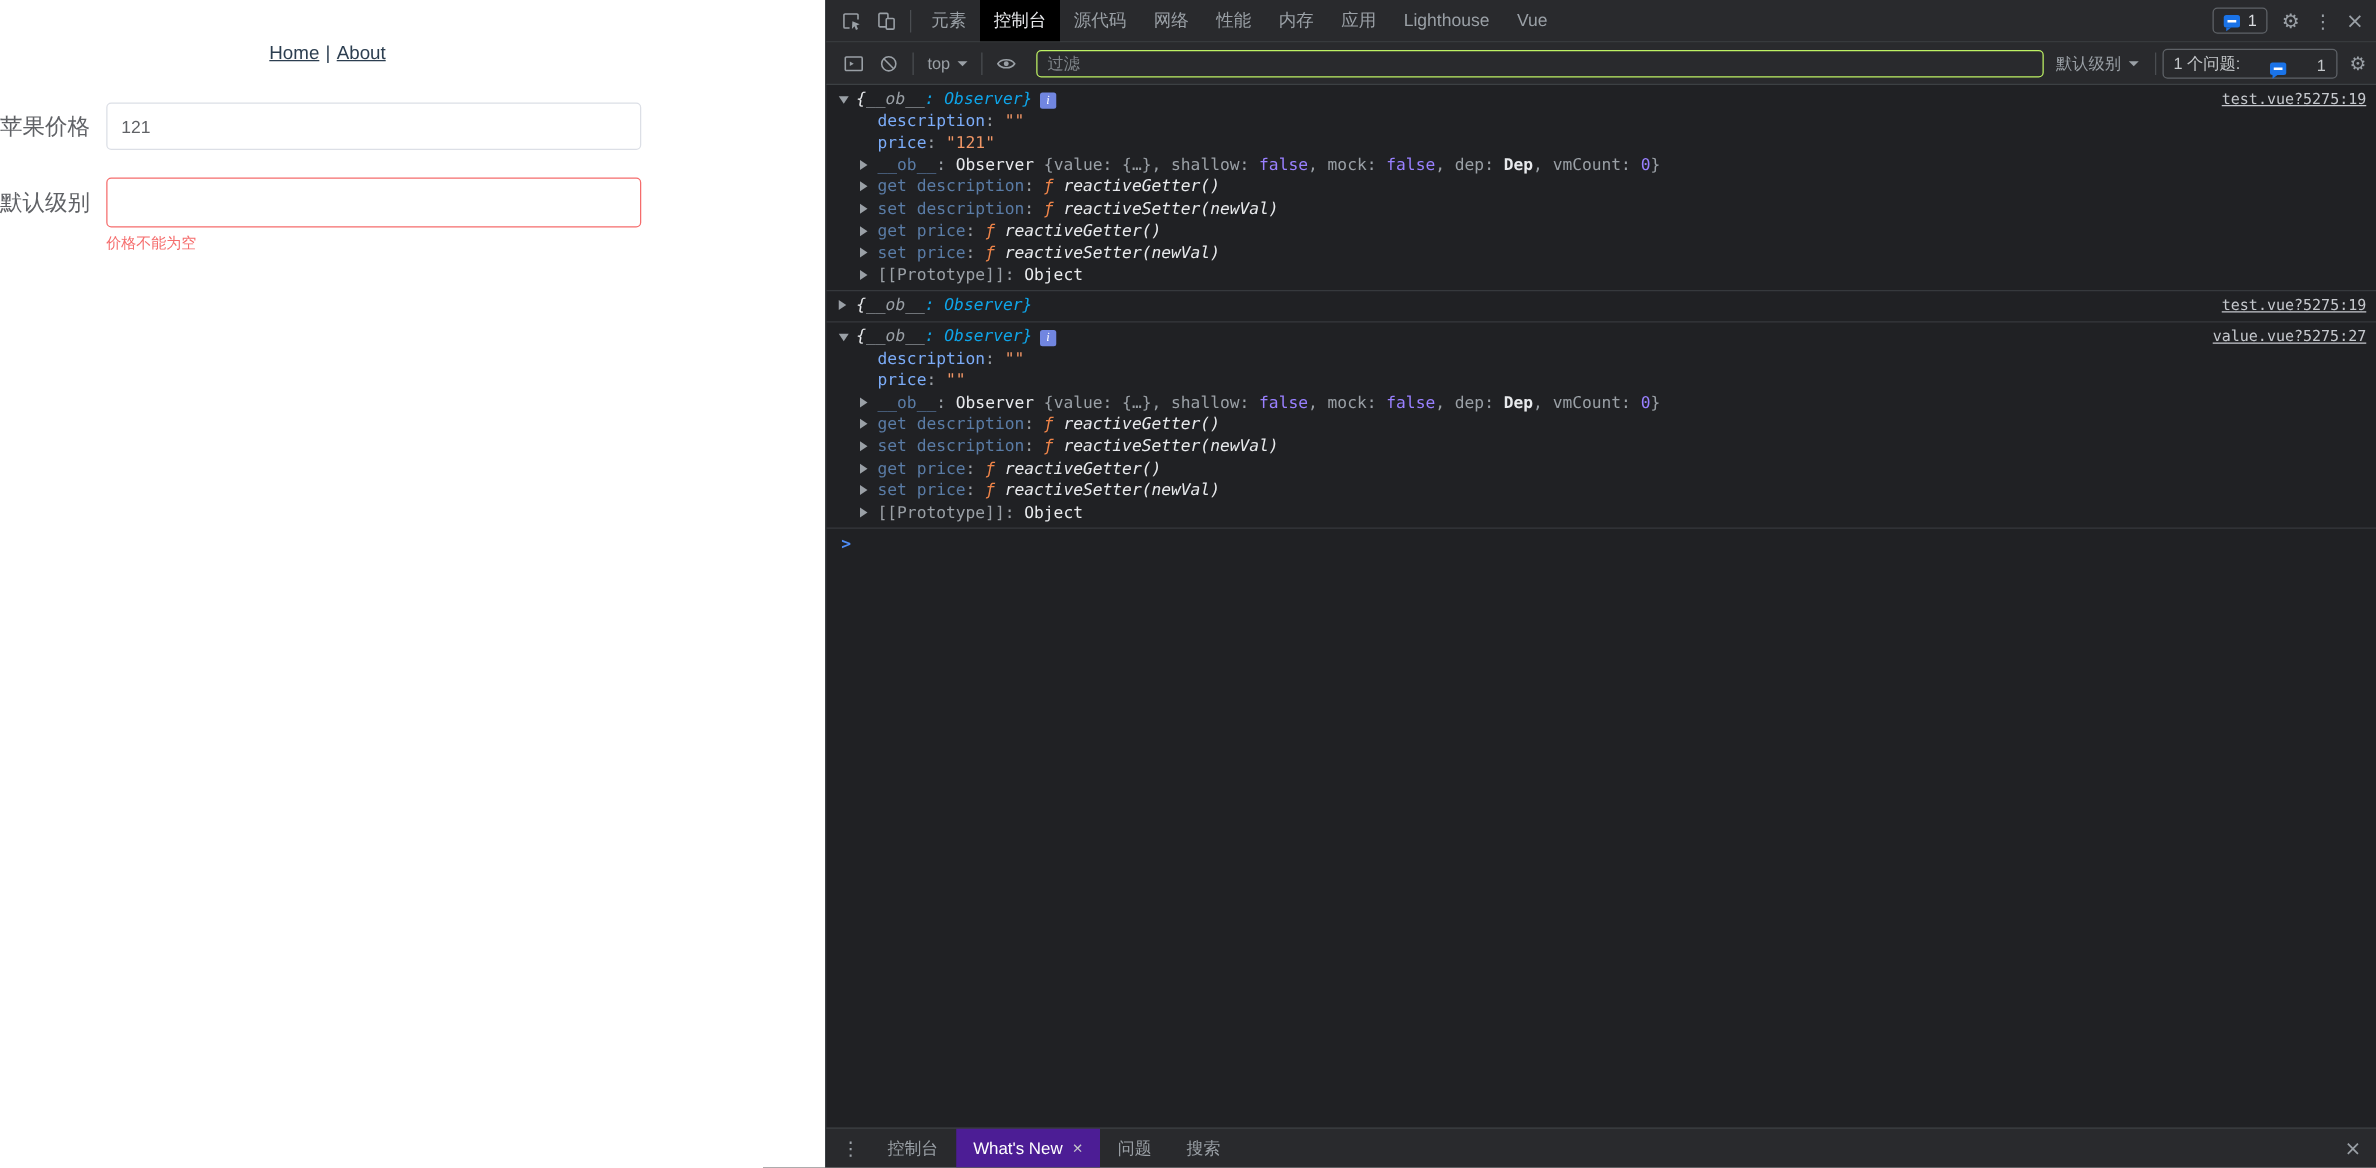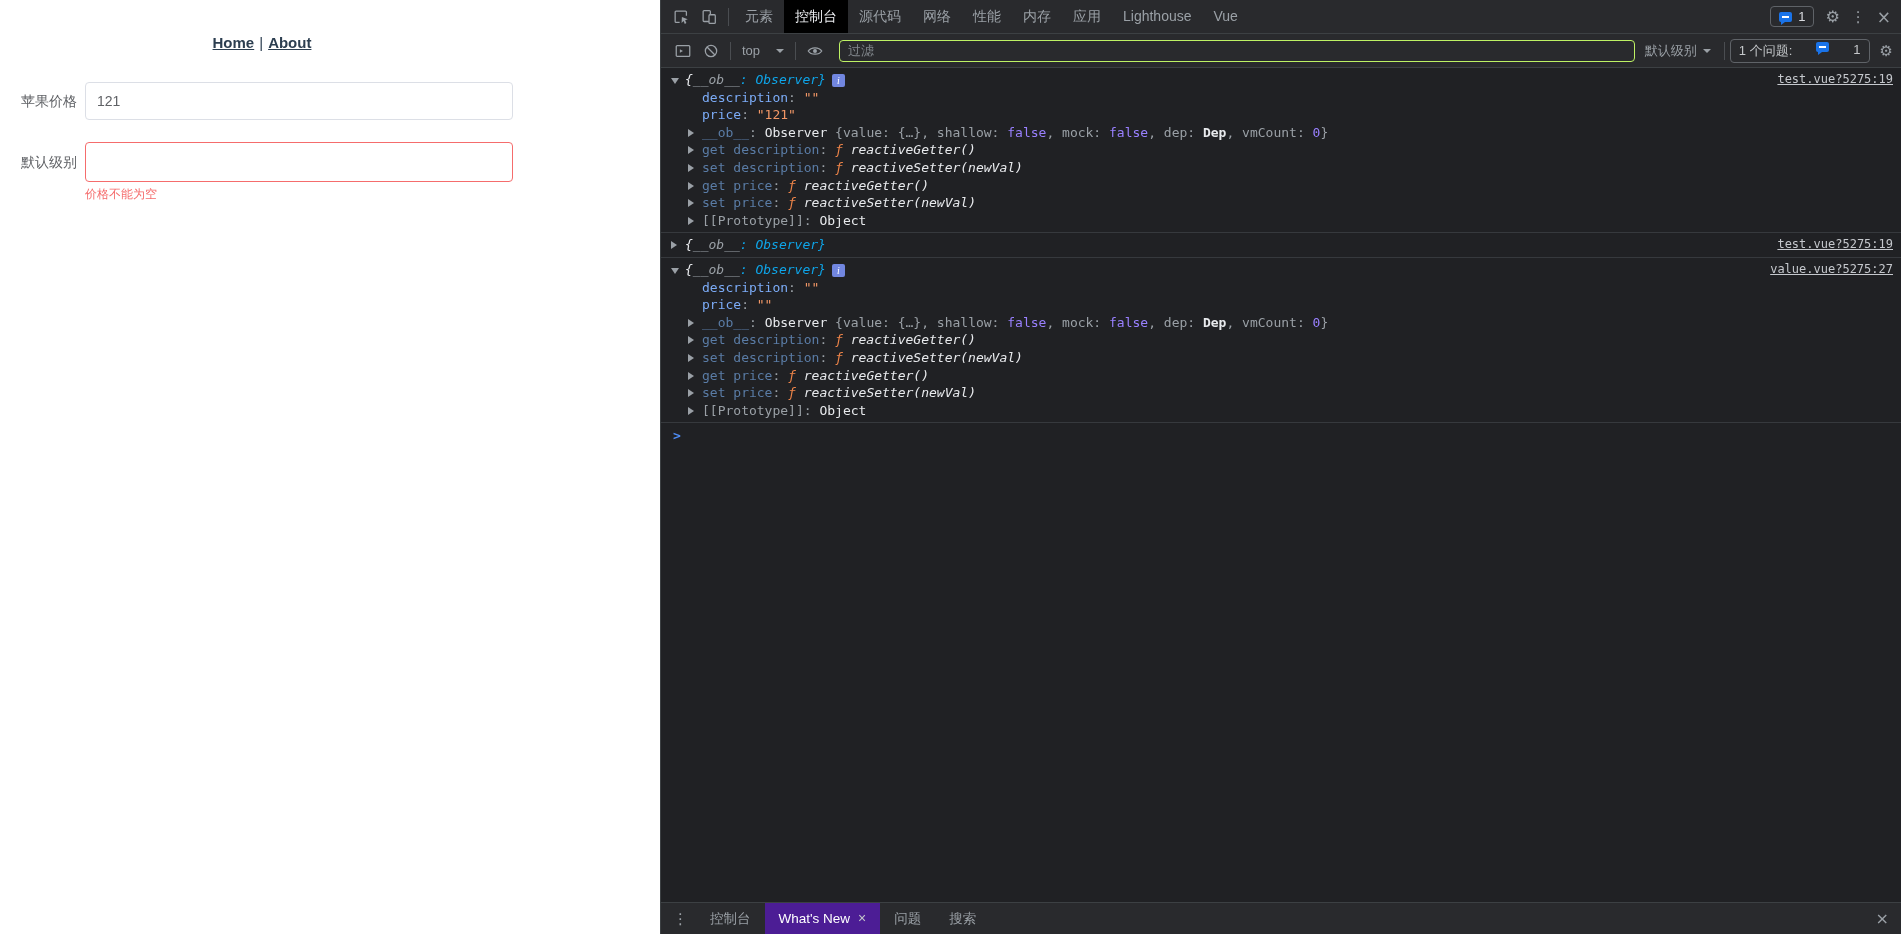--- a/index.html
+++ b/index.html
@@ -2,23 +2,23 @@
 <html><head>
 <meta charset="utf-8">
 <style>
   html,body{margin:0;padding:0;}
   body{width:1901px;height:934px;position:relative;overflow:hidden;background:#ffffff;
        font-family:"Liberation Sans",sans-serif;}
 
   
   .page{position:absolute;left:0;top:0;width:660px;height:934px;background:#fff;}
   .nav{position:absolute;top:34px;left:0;width:524px;text-align:center;font-size:15px;color:#2c3e50;}
-  .nav a{color:#2c3e50;font-weight:bold;text-decoration:underline;cursor:pointer;}
+  .nav a{color:#2c3e50;font-weight:normal;text-decoration:underline;cursor:pointer;}
   .nav .sep{margin:0 5px;font-weight:normal;}
-  .flabel{position:absolute;left:0;width:77px;text-align:right;font-size:14px;color:#606266;}
+  .flabel{position:absolute;left:0;width:77px;font-size:18px;color:#606266;}
   .flabel.apple{top:82px;height:38px;line-height:38px;}
   .flabel.pear{top:142px;height:40px;line-height:40px;}
   .finput{position:absolute;left:85px;width:428px;box-sizing:border-box;border:1px solid #dcdfe6;
           border-radius:4px;font-size:14px;color:#606266;padding:0 11px;outline:none;background:#fff;
           font-family:"Liberation Sans",sans-serif;}
   .finput.apple{top:82px;height:38px;}
   .finput.pear{top:142px;height:40px;border-color:#f56c6c;}
   .ferror{position:absolute;left:85px;top:186px;font-size:12px;color:#f56c6c;}
 
   
@@ -35,30 +35,30 @@
   .dt-tab.active{background:#000000;color:#e8eaed;}
   .tb-right{margin-left:auto;display:flex;align-items:center;gap:11px;padding-right:10px;}
   .badge-box{display:inline-flex;align-items:center;gap:6px;border:1px solid #5f6368;border-radius:4px;
              padding:2px 8px;color:#dadce0;font-size:13px;cursor:pointer;}
   .bubble{width:13px;height:10px;background:#1a73e8;border-radius:2px;position:relative;flex:none;}
   .bubble::before{content:'';position:absolute;left:3px;top:4px;width:7px;height:2px;background:#fff;}
   .bubble::after{content:'';position:absolute;left:2px;bottom:-3px;border-top:3px solid #1a73e8;border-right:4px solid transparent;}
 
   .dt-toolbar{height:33px;flex:none;display:flex;align-items:center;background:#292a2d;
               border-bottom:1px solid #3c4043;padding:0 8px;font-size:13px;}
-  .ctx{display:flex;align-items:center;gap:16px;margin:0 6px;color:#9aa0a6;cursor:pointer;white-space:nowrap;}
+  .ctx{display:flex;align-items:center;gap:6px;margin:0 6px;color:#9aa0a6;cursor:pointer;white-space:nowrap;}
   .caret-dn{display:inline-block;width:0;height:0;border-top:4px solid #9aa0a6;
             border-left:4px solid transparent;border-right:4px solid transparent;}
   .filter-box{flex:1;margin:0 10px;height:20px;border:1px solid #bef264;border-radius:4px;
               display:flex;align-items:center;padding:0 6px;}
   .filter-box input{background:transparent;border:none;outline:none;color:#e8eaed;font-size:13px;width:100%;
                     font-family:"Liberation Sans",sans-serif;}
   .filter-box input::placeholder{color:#80868b;}
   .levels{display:flex;align-items:center;gap:6px;margin-right:8px;cursor:pointer;white-space:nowrap;}
-  .issues-box{display:inline-flex;align-items:flex-start;gap:24px;border:1px solid #5f6368;border-radius:4px;
+  .issues-box{display:inline-flex;align-items:flex-end;gap:24px;border:1px solid #5f6368;border-radius:4px;
               padding:2px 8px;color:#c4c7ca;font-size:13px;margin-right:10px;cursor:pointer;white-space:nowrap;}
 
   .console-area{flex:1;overflow:hidden;font-family:"DejaVu Sans Mono","Liberation Mono",monospace;font-size:13px;}
   .entry{border-bottom:1px solid #36393d;padding:3px 0;}
   .crow{line-height:17.6px;padding-left:10px;white-space:pre;color:#e8eaed;}
   .crow.i1{padding-left:27px;}
   .caret-box{display:inline-block;width:14px;}
   .caret-r{display:inline-block;width:0;height:0;border-left:6px solid #9aa0a6;
            border-top:4px solid transparent;border-bottom:4px solid transparent;cursor:pointer;}
   .caret-d{display:inline-block;width:0;height:0;border-top:6px solid #9aa0a6;

